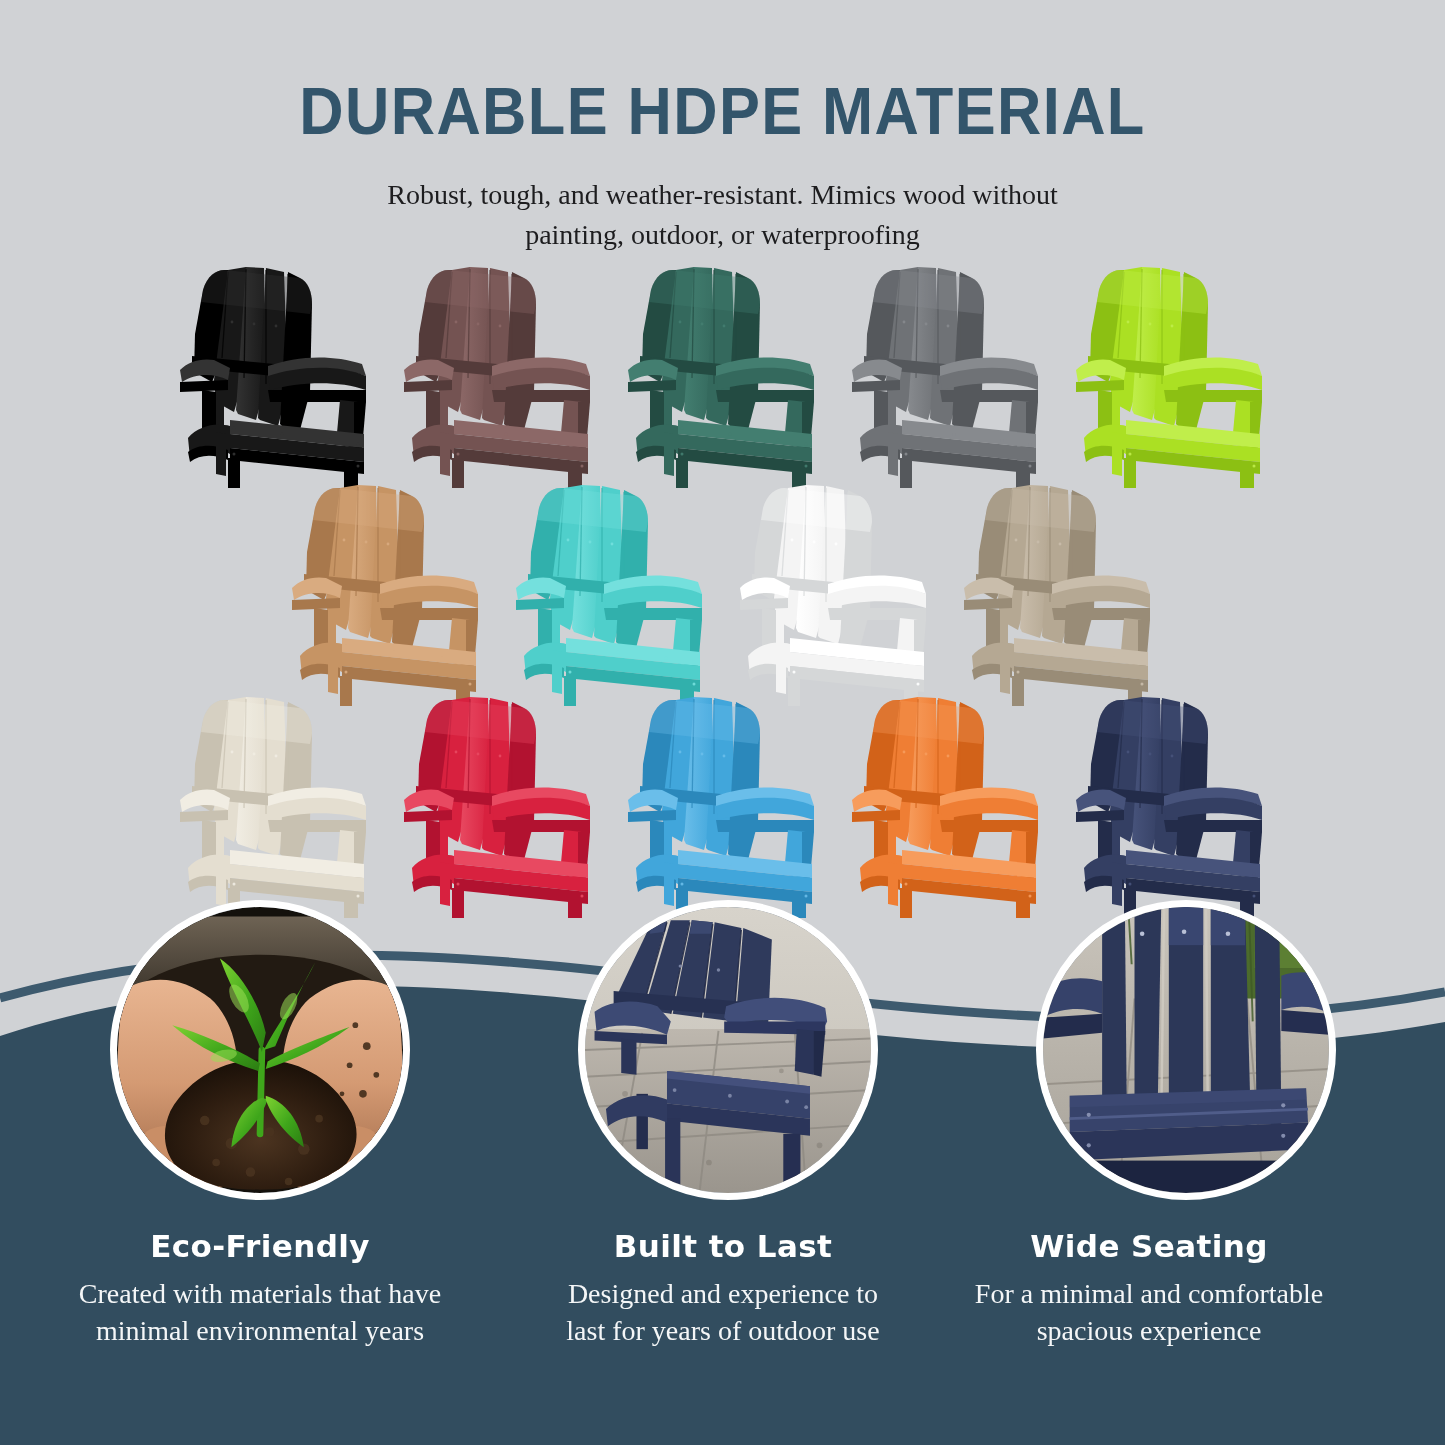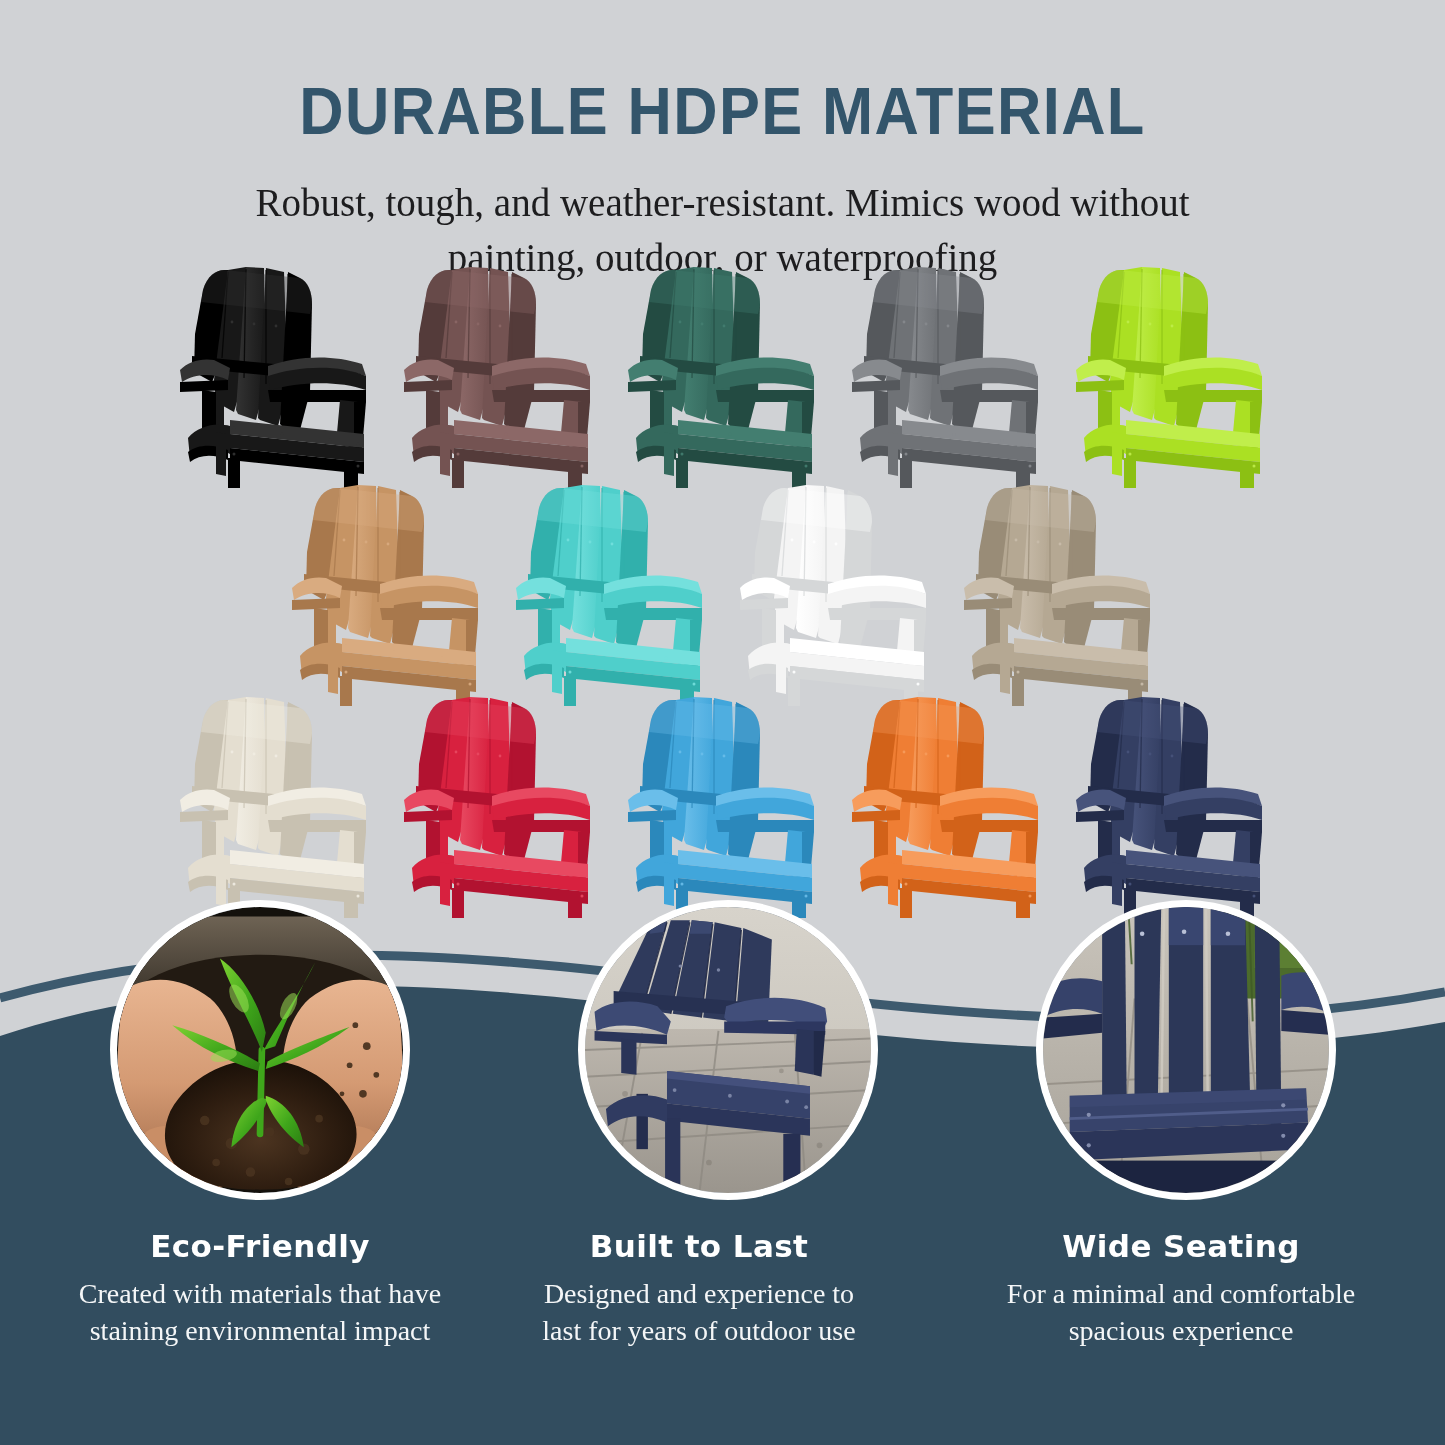--- a/index.html
+++ b/index.html
@@ -23,21 +23,21 @@
     color:#33556b;
     transform:scaleX(0.93);
     transform-origin:50% 50%;
     white-space:nowrap;
   }
   .hero-sub{
     position:absolute;top:175px;left:50%;transform:translateX(-50%);
     width:1010px;
     text-align:center;
     font-family:"Liberation Serif", serif;
-    font-size:39px;
+    font-size:28px;
     line-height:1.42;
     color:#1d1d1f;
   }
 
   
   .chair-grid{position:absolute;top:262px;left:0;width:1445px;height:650px;}
   .chair-row{position:absolute;left:0;width:1445px;display:flex;justify-content:center;}
   .row1{top:0px;}
   .row2{top:218px;}
   .row3{top:430px;}
@@ -68,22 +68,22 @@
   .circle svg{display:block;width:100%;height:100%;}
 
   .c1{left:110px;top:900px;width:300px;height:300px;}
   .c2{left:578px;top:900px;width:300px;height:300px;}
   .c3{left:1036px;top:900px;width:300px;height:300px;}
 
   
   .features{position:absolute;left:0;top:1228px;width:1263px;height:180px;padding-left:33px;}
   .feature{position:absolute;text-align:center;}
   .f1{left:20px;width:480px;}
-  .f2{left:459px;width:480px;}
-  .f3{left:941px;width:480px;}
+  .f2{left:483px;width:480px;}
+  .f3{left:909px;width:480px;}
   .feature h3{
     margin:0 0 12px 0;
     font-family:"DejaVu Sans", sans-serif;
     font-weight:bold;
     font-size:31px;
     letter-spacing:0.4px;
     color:#ffffff;
   }
   .feature p{
     margin:8px;
@@ -1253,21 +1253,21 @@
         </g>
       </svg>
     </div>
   </div>
 
   <div class="features">
     <div class="feature f1">
       <h3>Eco-Friendly</h3>
       <p>
         <span>Created with materials that have</span><br>
-        <span>staining environmental impact</span>
+        <span>minimal environmental years</span>
       </p>
     </div>
     <div class="feature f2">
       <h3>Built to Last</h3>
       <p>
         <span>Designed and experience to</span><br>
         <span>last for years of outdoor use</span>
       </p>
     </div>
     <div class="feature f3">

